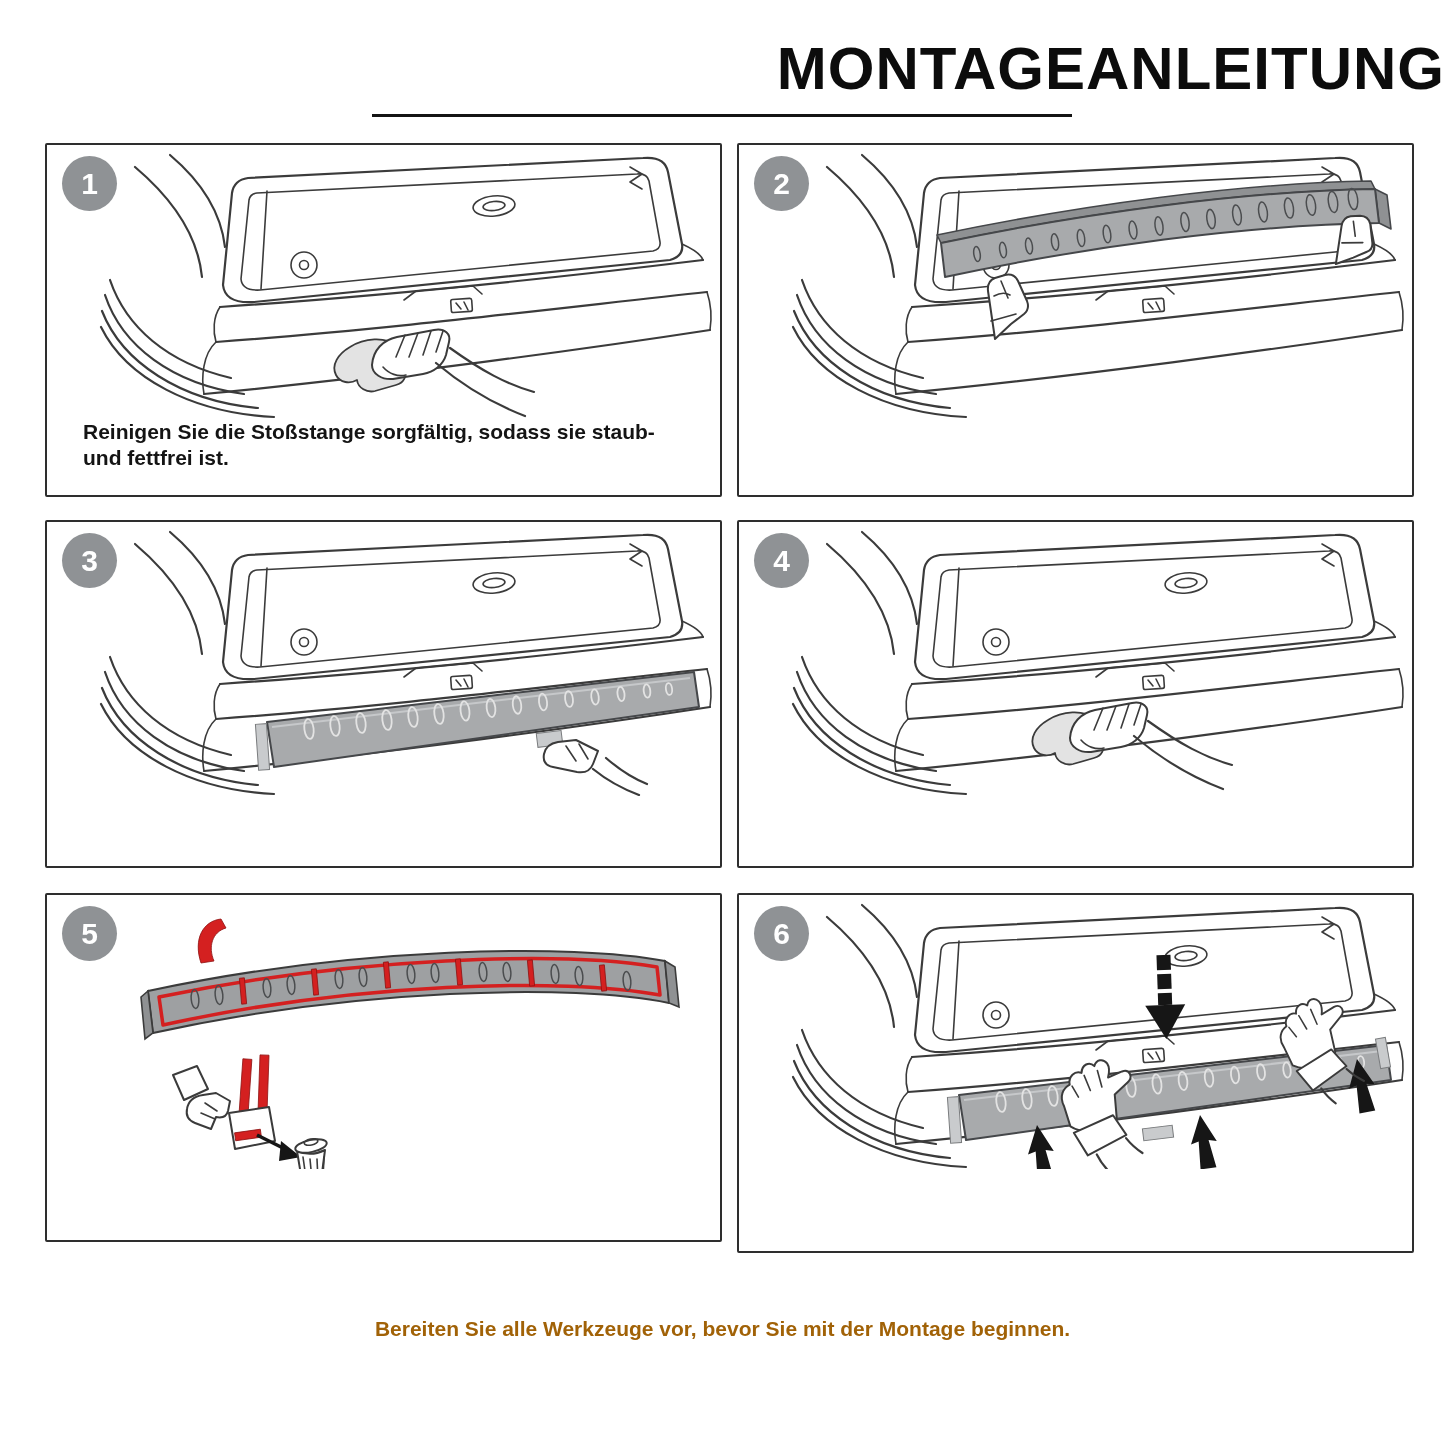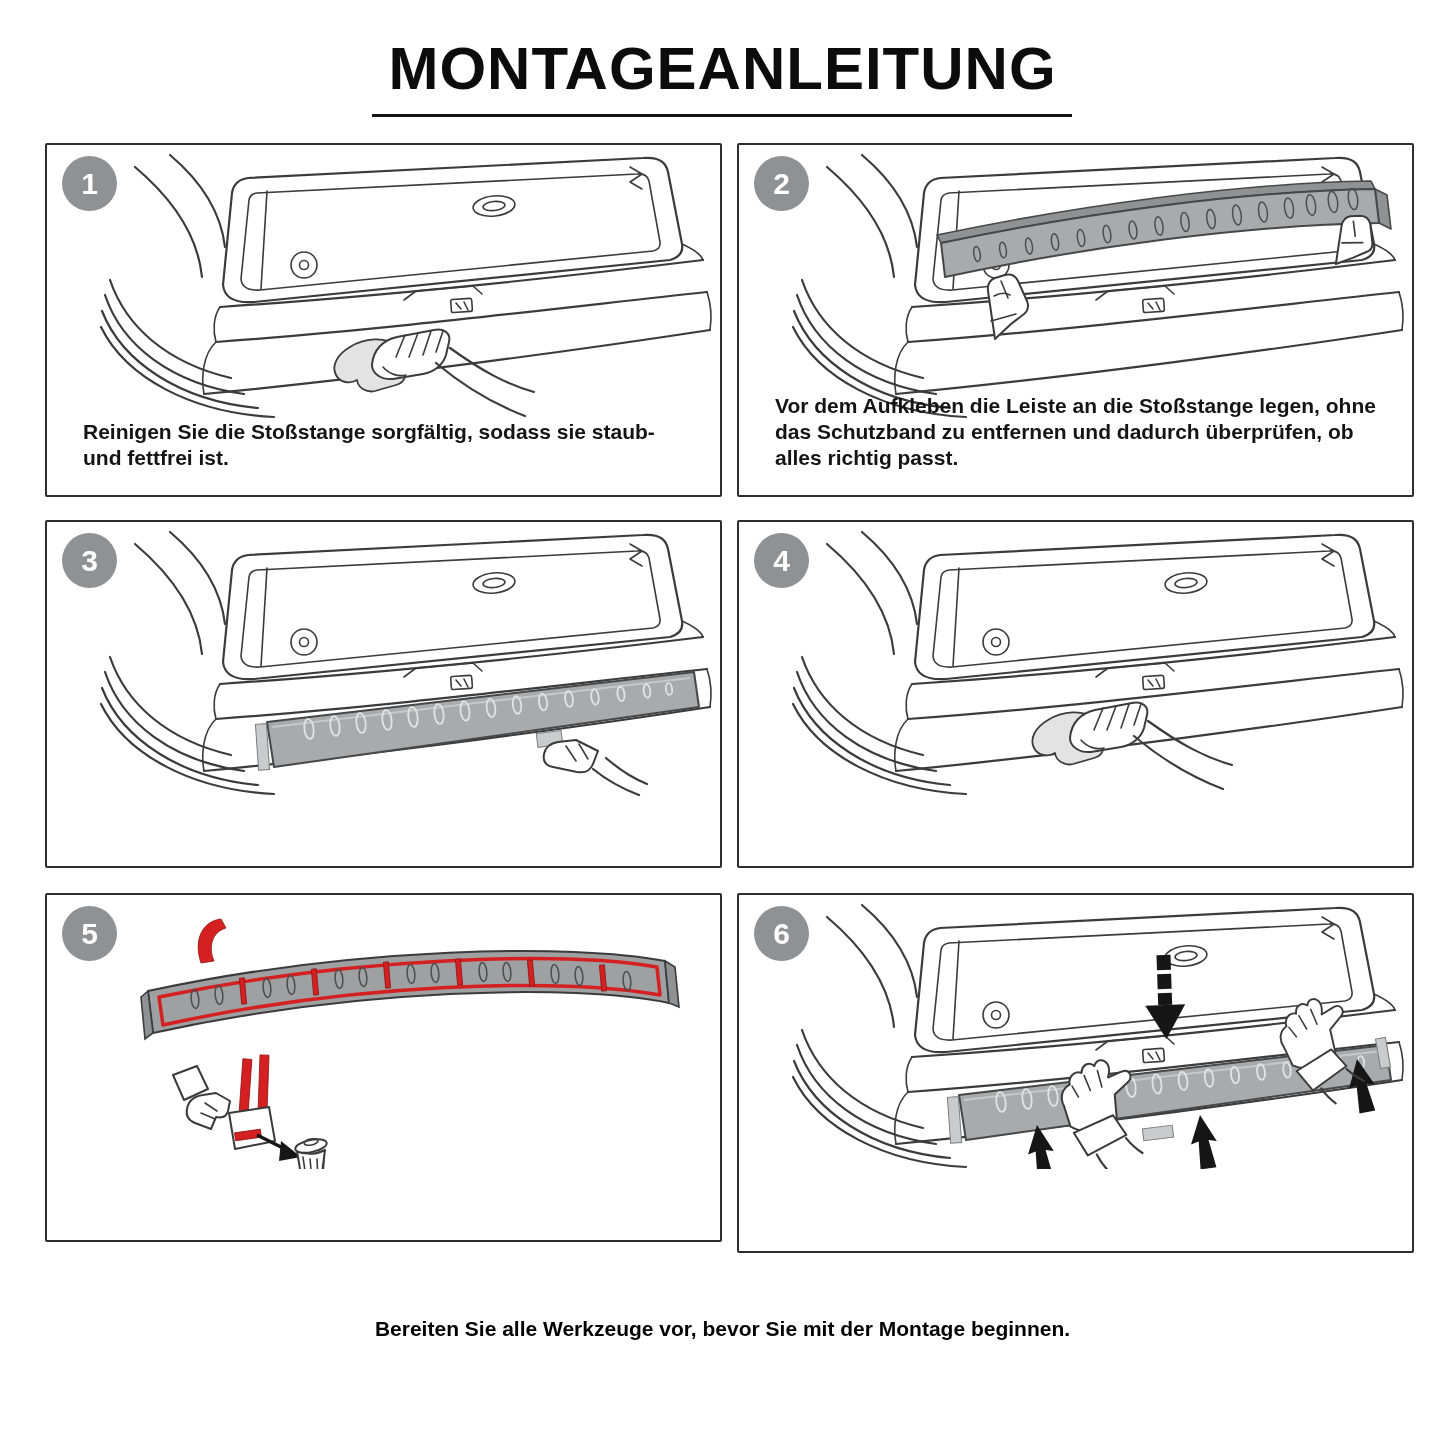--- a/index.html
+++ b/index.html
@@ -1,37 +1,37 @@
 <!DOCTYPE html>
 <html><head>
 <meta charset="utf-8">
 <style>
   html,body{margin:0;padding:0;background:#ffffff;}
   .sheet{position:relative;width:1445px;height:1445px;background:#fff;
          font-family:"Liberation Sans",sans-serif;overflow:hidden;}
-  .title{position:absolute;top:34px;left:0;width:100%;text-align:center;
+  .title{position:absolute;top:34px;left:0;width:100%;text-align:right;
          font-size:60px;font-weight:bold;letter-spacing:1px;color:#0c0c0c;margin:0;}
   .title-underline{position:absolute;top:114px;left:372px;width:700px;height:0;
          border-top:3px solid #141414;}
   .panel{position:absolute;border:2px solid #2e2e2e;border-radius:2px;background:#fff;box-sizing:border-box;}
   .p1{left:45px;top:143px;width:677px;height:354px;}
   .p2{left:737px;top:143px;width:677px;height:354px;}
   .p3{left:45px;top:520px;width:677px;height:348px;}
   .p4{left:737px;top:520px;width:677px;height:348px;}
   .p5{left:45px;top:893px;width:677px;height:349px;}
   .p6{left:737px;top:893px;width:677px;height:360px;}
   .badge{position:absolute;left:15px;top:11px;width:55px;height:55px;border-radius:50%;
          background:#8f9295;color:#fff;font-size:30px;font-weight:bold;
          display:flex;align-items:center;justify-content:center;z-index:3;}
   .illus{position:absolute;left:6px;top:4px;width:663px;height:270px;z-index:1;}
   .caption{position:absolute;left:36px;right:30px;bottom:24px;margin:0;
          font-size:21px;line-height:1.24;font-weight:bold;color:#141414;z-index:2;}
   .p6 .caption{bottom:14px;}
   .note1,.note2{position:absolute;left:50px;right:50px;text-align:center;margin:0;
-         font-size:21px;line-height:1.22;font-weight:bold;color:#000000;}
+         font-size:21px;line-height:1.22;font-weight:bold;color:#a16207;}
   .note1{top:1316px;}
   .note2{top:1349px;}
   
   .k{fill:none;stroke:#3b3b3b;stroke-width:2.2;stroke-linecap:round;stroke-linejoin:round;}
   .k1{fill:none;stroke:#3b3b3b;stroke-width:1.6;stroke-linecap:round;stroke-linejoin:round;}
   .fw{fill:#ffffff;stroke:#3b3b3b;stroke-width:2;stroke-linecap:round;stroke-linejoin:round;}
   .fg{fill:#e3e3e3;stroke:#3b3b3b;stroke-width:1.8;stroke-linejoin:round;}
   .stripfill{fill:#a8aaac;stroke:#45474a;stroke-width:2;stroke-linejoin:round;}
   .striptop{fill:#8f9193;stroke:#45474a;stroke-width:1.6;stroke-linejoin:round;}
   .slotd{fill:none;stroke:#4b4d4f;stroke-width:1.5;}
@@ -159,21 +159,20 @@
       </g>
       <g>
         <path class="fw" d="M250,190 l-7,-48 q-1,-10 7,-13 l10,-3 q9,-2 13,6 l9,20 q3,8 -3,13 l-13,10 z"></path>
         <path class="k1" d="M256,132 l7,17 M249,147 q9,-5 16,-1 M246,172 l25,-7"></path>
       </g>
       <g transform="rotate(16 606 84)">
         <path class="fw" d="M600,118 l-5,-38 q-1,-9 6,-12 l9,-3 q8,-2 12,5 l7,17 q3,7 -3,11 l-11,9 z"></path>
         <path class="k1" d="M605,72 l6,14 M600,96 l20,-6"></path>
       </g>
     </svg>
-    <p class="caption">Vor dem Aufkleben die Leiste an die Stoßstange legen, ohne das Schutzband zu entfernen und dadurch überprüfen, ob alles richtig passt.</p>
   </section>
 
   <section class="panel p3">
     <span class="badge">3</span>
     <svg class="illus" viewBox="0 0 663 270">
       <use href="#carbase"></use>
       <use href="#bigstrip"></use>
       <rect class="tab" x="204" y="198" width="11" height="46" transform="rotate(-4 209 221)"></rect>
       <g>
         <rect class="tab" x="484" y="206" width="25" height="14" transform="rotate(-7 496 213)"></rect>

